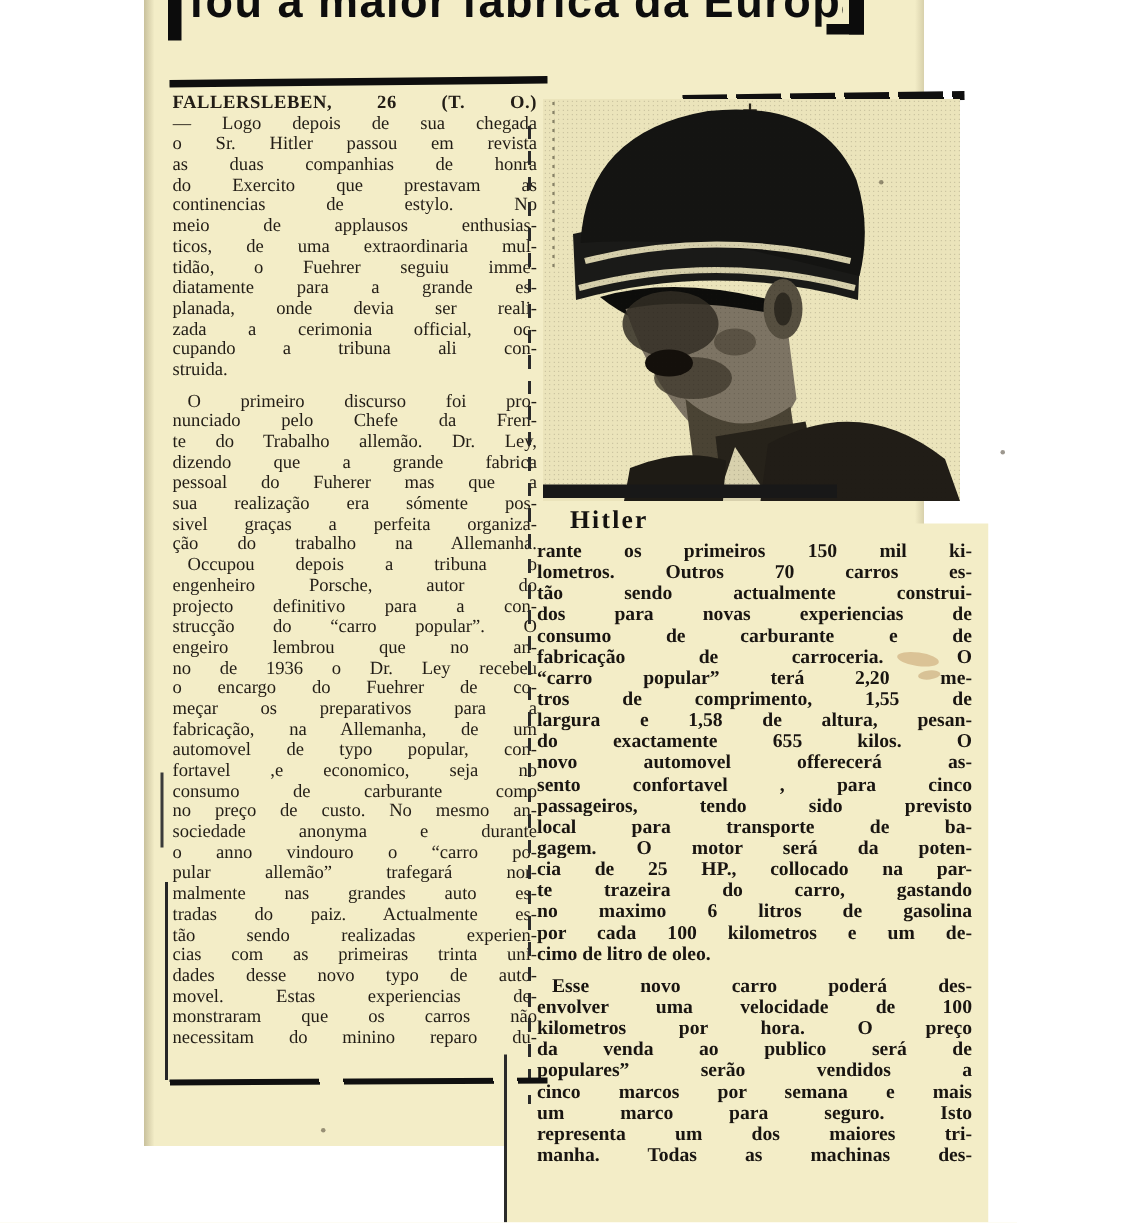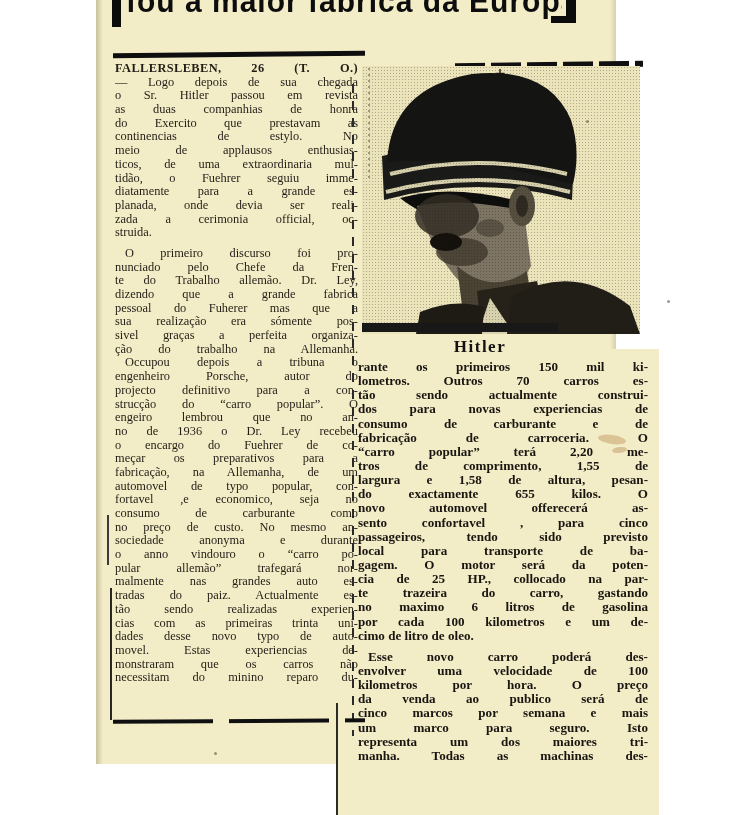--- a/index.html
+++ b/index.html
@@ -66,21 +66,21 @@
     background:#ebe4bb;overflow:hidden;
   }
   .photo::after{
     content:"";position:absolute;inset:0;pointer-events:none;
     background-image:radial-gradient(rgba(30,26,18,.65) 24%,rgba(0,0,0,0) 26%);
     background-size:3px 3px;opacity:.45;
   }
   .photo svg{position:absolute;inset:0;}
   .photo-band{position:absolute;left:0;bottom:2px;width:196px;height:9px;background:#181818;}
   .caption{
-    position:absolute;left:380px;top:337px;width:200px;text-align:center;
+    position:absolute;left:380px;top:337px;width:200px;text-align:left;
     font-weight:bold;font-size:17px;letter-spacing:1.5px;color:#141210;
   }
   
   .col{position:absolute;color:var(--ink);}
   .col-left{left:115px;top:62px;width:243px;}
   .col-right{left:358px;top:360px;width:290px;color:#191511;}
   .tline{
     text-align:justify;text-align-last:justify;overflow:hidden;white-space:nowrap;
   }
   .col-left .tline{height:13.7px;line-height:13.7px;font-size:12.4px;}
@@ -160,20 +160,21 @@
       <div class="tline">o Sr. Hitler passou em revista</div>
       <div class="tline">as duas companhias de honra</div>
       <div class="tline">do Exercito que prestavam as</div>
       <div class="tline">continencias de estylo. No</div>
       <div class="tline">meio de applausos enthusias-</div>
       <div class="tline">ticos, de uma extraordinaria mul-</div>
       <div class="tline">tidão, o Fuehrer seguiu imme-</div>
       <div class="tline">diatamente para a grande es-</div>
       <div class="tline">planada, onde devia ser reali-</div>
       <div class="tline">zada a cerimonia official, oc-</div>
+      <div class="tline">cupando a tribuna ali con-</div>
       <div class="tline flush">struida.</div>
       <div class="tline indent pgap">O primeiro discurso foi pro-</div>
       <div class="tline">nunciado pelo Chefe da Fren-</div>
       <div class="tline">te do Trabalho allemão. Dr. Ley,</div>
       <div class="tline">dizendo que a grande fabrica</div>
       <div class="tline">pessoal do Fuherer mas que a</div>
       <div class="tline">sua realização era sómente pos-</div>
       <div class="tline">sivel graças a perfeita organiza-</div>
       <div class="tline">ção do trabalho na Allemanha.</div>
       <div class="tline indent">Occupou depois a tribuna o</div>
@@ -219,20 +220,21 @@
       <div class="tline">gagem. O motor será da poten-</div>
       <div class="tline">cia de 25 HP., collocado na par-</div>
       <div class="tline">te trazeira do carro, gastando</div>
       <div class="tline">no maximo 6 litros de gasolina</div>
       <div class="tline">por cada 100 kilometros e um de-</div>
       <div class="tline flush">cimo de litro de oleo.</div>
       <div class="tline indent pgap">Esse novo carro poderá des-</div>
       <div class="tline">envolver uma velocidade de 100</div>
       <div class="tline">kilometros por hora. O preço</div>
       <div class="tline">da venda ao publico será de</div>
+      <div class="tline">populares” serão vendidos a</div>
       <div class="tline">cinco marcos por semana e mais</div>
       <div class="tline">um marco para seguro. Isto</div>
       <div class="tline">representa um dos maiores tri-</div>
       <div class="tline">manha. Todas as machinas des-</div>
     </div>
 
   <div class="v-divider"></div>
   <div class="bottom-rule"></div>
   <div class="bottom-vline"></div>
   <div class="margin-frag-1"></div>

